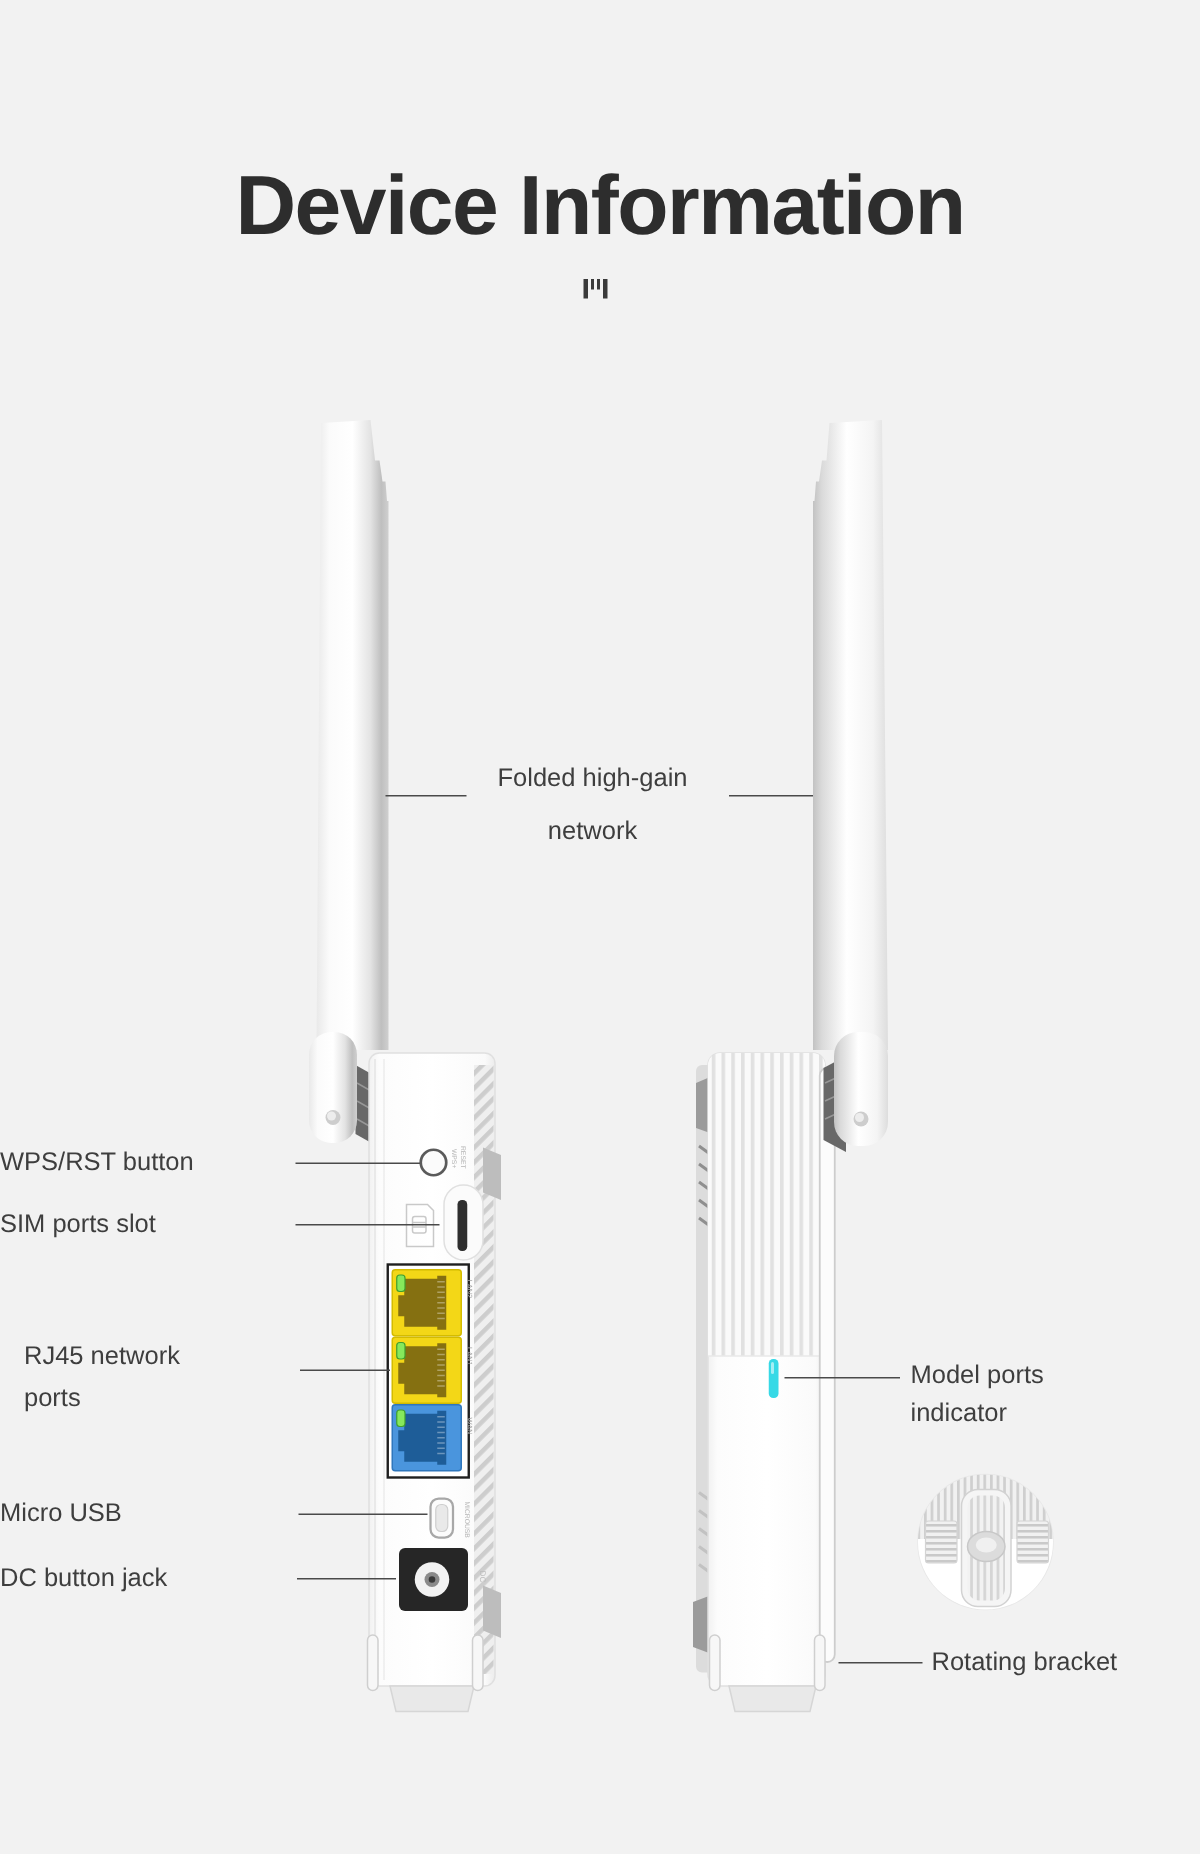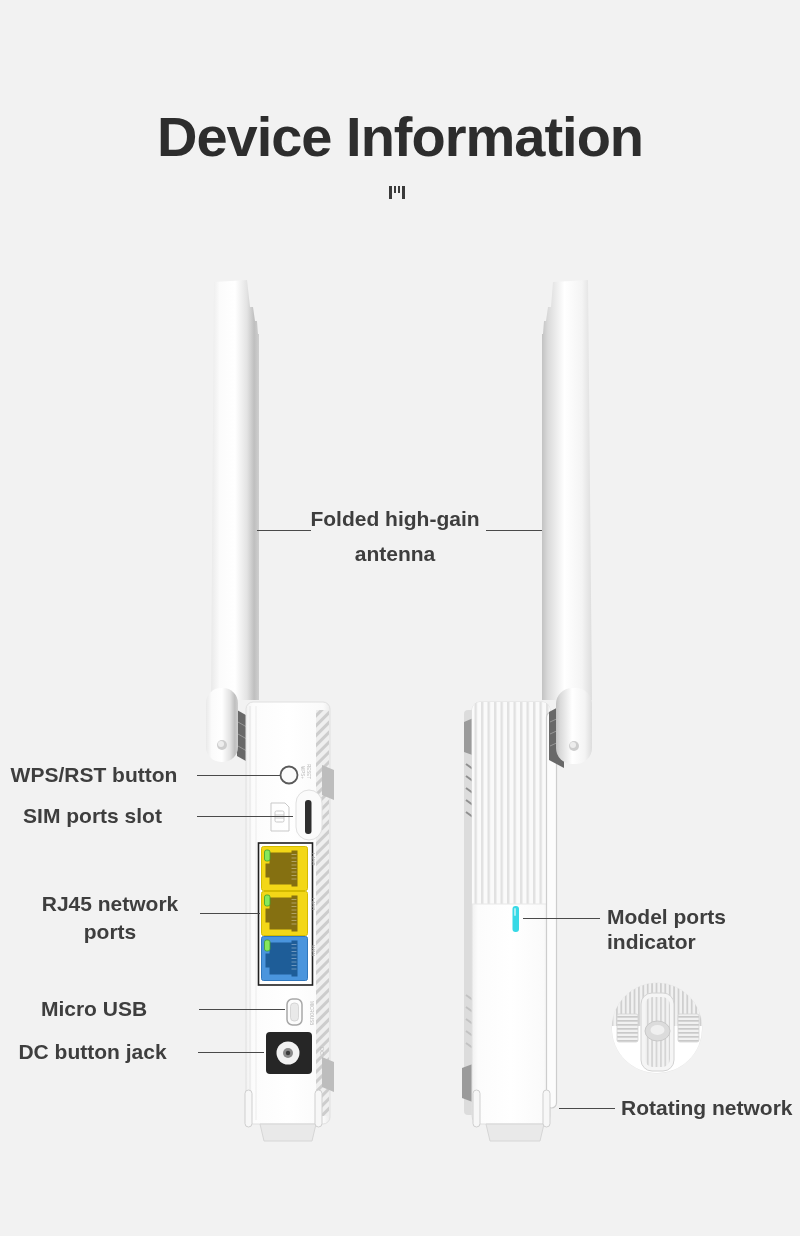--- a/index.html
+++ b/index.html
@@ -10,22 +10,22 @@
   body{font-family:"Liberation Sans",sans-serif;background:#e8e8e8;}
   .page{position:relative;width:800px;height:1236px;background:var(--page-bg);overflow:hidden;margin:0 auto;}
   .title{position:absolute;top:104px;left:0;width:800px;margin:0;text-align:center;
          font-size:56px;font-weight:700;letter-spacing:-1px;color:var(--title-color);
          font-family:"Liberation Sans",sans-serif;}
   .title-mark{position:absolute;top:186px;left:389px;display:flex;align-items:flex-start;gap:2px;}
   .title-mark i{display:block;background:#3a3a3a;}
   .title-mark .tall{width:3px;height:13px;}
   .title-mark .short{width:2px;height:7px;}
   .scene{position:absolute;top:0;left:0;width:800px;height:1236px;}
-  .label{position:absolute;color:var(--label-color);font-size:21px;line-height:22px;white-space:nowrap;font-weight:bold;}
-  .label.right{text-align:center;}
+  .label{position:absolute;color:var(--label-color);font-size:17px;line-height:22px;white-space:nowrap;}
+  .label.right{text-align:left;}
   .label.two-line{white-space:normal;}
   .callout-line{position:absolute;height:0;border-top:1px solid var(--line-color);}
 </style>
 </head>
 <body>
 
 <div class="page">
 
   <h1 class="title">Device Information</h1>
   <div class="title-mark">
@@ -220,29 +220,29 @@
   <div class="callout-line" style="left:197px;top:775px;width:83px;"></div>
   <div class="callout-line" style="left:197px;top:816px;width:96px;"></div>
   <div class="callout-line" style="left:200px;top:913px;width:60px;"></div>
   <div class="callout-line" style="left:199px;top:1009px;width:86px;"></div>
   <div class="callout-line" style="left:198px;top:1052px;width:66px;"></div>
   <div class="callout-line" style="left:523px;top:918px;width:77px;"></div>
   <div class="callout-line" style="left:559px;top:1108px;width:56px;"></div>
 
   <div class="label two-line" style="left:305px;top:501px;width:180px;text-align:center;line-height:35px;">
     <span>Folded high-gain</span><br>
-    <span>antenna</span>
+    <span>network</span>
   </div>
   <div class="label right" style="left:0px;top:764px;width:188px;">WPS/RST button</div>
   <div class="label right" style="left:0px;top:805px;width:185px;">SIM ports slot</div>
   <div class="label right two-line" style="left:16px;top:890px;width:188px;line-height:28px;">
     <span>RJ45 network</span><br>
     <span>ports</span>
   </div>
   <div class="label right" style="left:0px;top:998px;width:188px;">Micro USB</div>
   <div class="label right" style="left:0px;top:1041px;width:185px;">DC button jack</div>
   <div class="label two-line" style="left:607px;top:904px;line-height:25px;">
     <span>Model ports</span><br>
     <span>indicator</span>
   </div>
-  <div class="label" style="left:621px;top:1097px;">Rotating network</div>
+  <div class="label" style="left:621px;top:1097px;">Rotating bracket</div>
 
 </div>
 
 </body></html>

